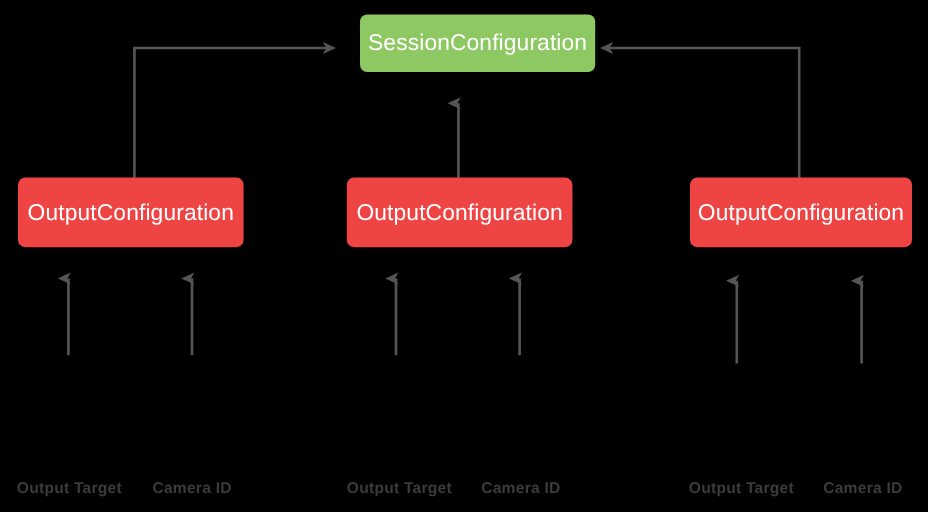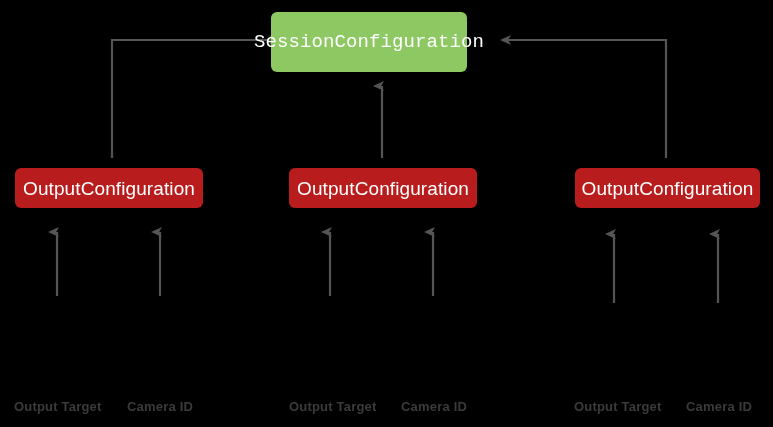--- a/index.html
+++ b/index.html
@@ -24,30 +24,29 @@
     box-sizing: border-box;
     color: #ffffff;
     font-size: 19px;
     font-weight: 400;
     letter-spacing: 0.1px;
     line-height: 1;
     white-space: nowrap;
   }
   .node.session {
     background: #8dc863;
-    left: 271px;
+    left: 300px;
     top: 12px;
     width: 196px;
-    height: 60px;
-    font-family: Liberation Mono, monospace;
+    height: 48px;
   }
   .node.output {
-    background: #b91c1c;
-    top: 168px;
-    height: 40px;
+    background: #ef4444;
+    top: 148px;
+    height: 58px;
   }
   .node.output-left  { left: 15px;  width: 188px; }
   .node.output-mid   { left: 289px; width: 188px; }
   .node.output-right { left: 575px; width: 185px; }
 
   .label {
     position: absolute;
     color: #3b3b3b;
     font-size: 13px;
     font-weight: bold;

